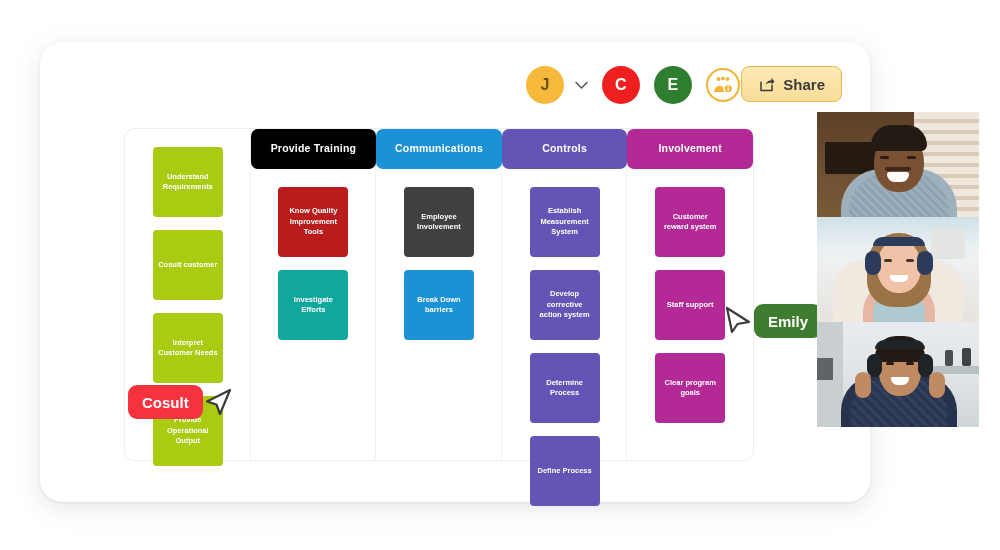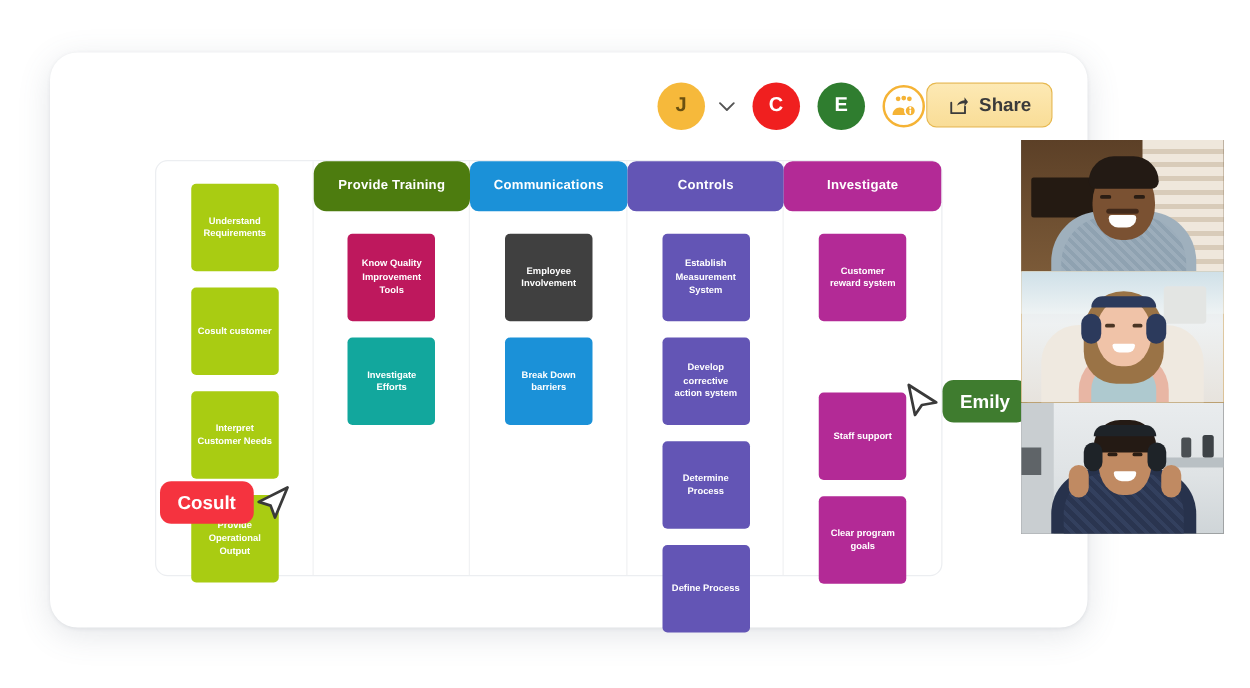--- a/index.html
+++ b/index.html
@@ -188,23 +188,23 @@
       <div class="grid" id="board-grid">
           <div class="col">
             <div class="cards">
               <div class="card" style="background: rgb(169, 204, 18);">Understand Requirements</div>
               <div class="card" style="background: rgb(169, 204, 18);">Cosult customer</div>
               <div class="card" style="background: rgb(169, 204, 18);">Interpret Customer Needs</div>
               <div class="card" style="background: rgb(169, 204, 18);">Provide Operational Output</div>
             </div>
           </div>
           <div class="col">
-            <div class="col-head" style="background: #4d7c0f; border-radius: 10px;">Provide Training</div>
-            <div class="cards">
-              <div class="card" style="background: #be185d;">Know Quality Improvement Tools</div>
+            <div class="col-head" style="background: #000000;">Provide Training</div>
+            <div class="cards">
+              <div class="card" style="background: #b91c1c;">Know Quality Improvement Tools</div>
               <div class="card" style="background: rgb(18, 167, 157);">Investigate Efforts</div>
               <div class="card ghost"></div>
               <div class="card ghost"></div>
             </div>
           </div>
           <div class="col">
             <div class="col-head" style="background: rgb(27, 145, 216);">Communications</div>
             <div class="cards">
               <div class="card" style="background: #404040;">Employee Involvement</div>
               <div class="card" style="background: rgb(27, 145, 216);">Break Down barriers</div>
@@ -214,24 +214,24 @@
           <div class="col">
             <div class="col-head" style="background: rgb(99, 85, 181);">Controls</div>
             <div class="cards">
               <div class="card" style="background: rgb(99, 85, 181);">Establish Measurement System</div>
               <div class="card" style="background: rgb(99, 85, 181);">Develop corrective action system</div>
               <div class="card" style="background: rgb(99, 85, 181);">Determine Process</div>
               <div class="card" style="background: rgb(99, 85, 181);">Define Process</div>
             </div>
           </div>
           <div class="col">
-            <div class="col-head" style="background: rgb(179, 42, 150);">Investigate</div>
+            <div class="col-head" style="background: rgb(179, 42, 150);">Involvement</div>
             <div class="cards">
               <div class="card" style="background: rgb(179, 42, 150);">Customer reward system</div>
-              <div class="card" style="background: rgb(179, 42, 150); margin-top: 44px;">Staff support</div>
+              <div class="card" style="background: rgb(179, 42, 150);">Staff support</div>
               <div class="card" style="background: rgb(179, 42, 150);">Clear program goals</div>
             </div>
           </div>
         </div>
     </div>
 
     <div class="cursor-tag" id="cursor-caleb">
       <div class="tag">Cosult</div>
       <div class="ptr">
         <svg width="30" height="32" viewBox="0 0 30 32">

